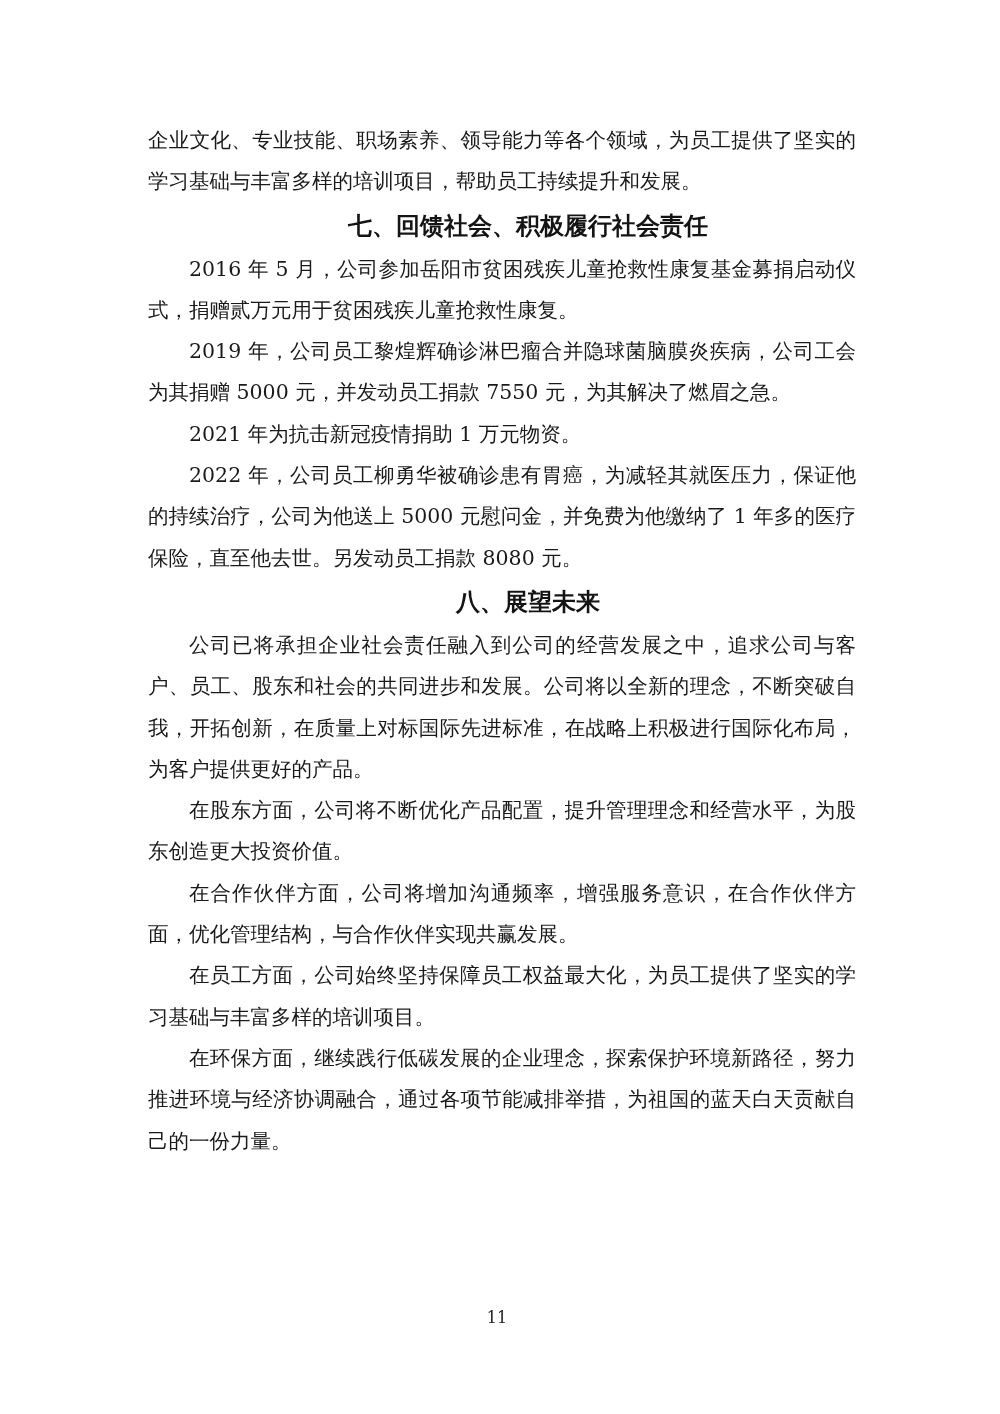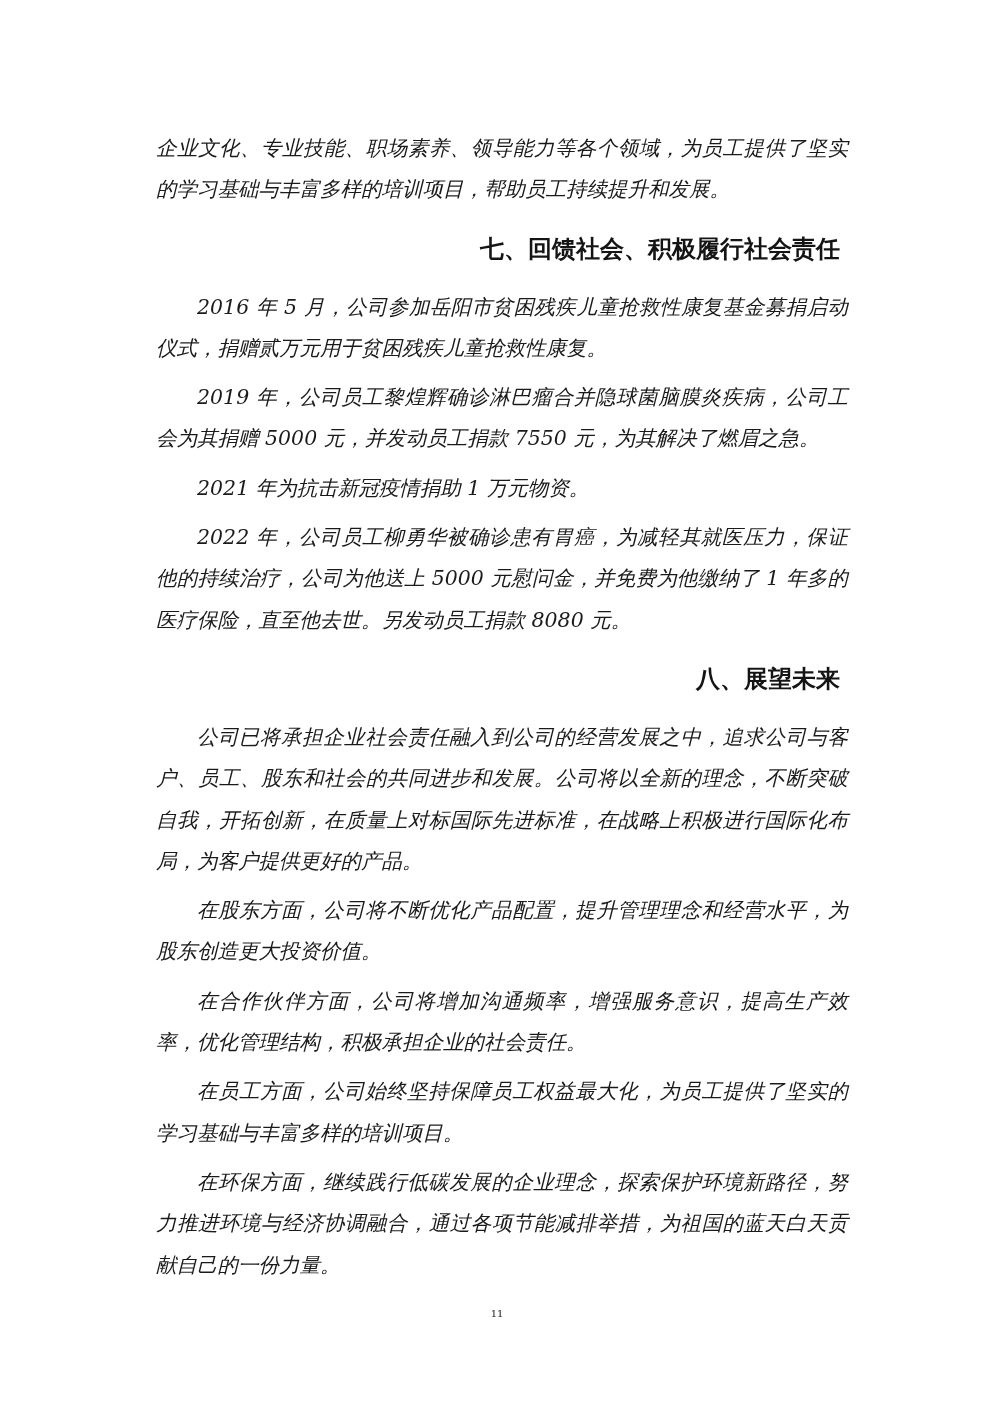--- a/index.html
+++ b/index.html
@@ -20,46 +20,45 @@
     position: absolute;
     left: 148px;
     top: 120px;
     width: 708px;
     font-size: 20.5px;
     line-height: 41.3px;
     text-align: justify;
     text-justify: inter-character;
   }
   .content p {
-    margin: 8px;
+    margin: 0;
     padding: 0;
     text-indent: 2em;
-    font-style: italic;
   }
   .content p.no-indent {
     text-indent: 0;
   }
   .content h2 {
-    margin: 16px;
+    margin: 1px;
     padding: 0 0 0 52px;
     font-family: "DejaVu Sans", "Liberation Sans", sans-serif;
     font-weight: bold;
     font-size: 24px;
     line-height: 44px;
-    text-align: right;
+    text-align: center;
     text-indent: 0;
     color: #141414;
   }
   .page-number {
     position: absolute;
     left: 0;
     right: 6px;
     top: 1308px;
     text-align: center;
-    font-size: 10px;
+    font-size: 16px;
     color: #1a1a1a;
     font-family: "DejaVu Serif", "Liberation Serif", serif;
   }
 </style>
 </head>
 <body>
 
 <div class="page">
   <div class="content">
 
@@ -69,20 +68,20 @@
 
     <p>2016 年 5 月，公司参加岳阳市贫困残疾儿童抢救性康复基金募捐启动仪式，捐赠贰万元用于贫困残疾儿童抢救性康复。</p>
     <p>2019 年，公司员工黎煌辉确诊淋巴瘤合并隐球菌脑膜炎疾病，公司工会为其捐赠 5000 元，并发动员工捐款 7550 元，为其解决了燃眉之急。</p>
     <p>2021 年为抗击新冠疫情捐助 1 万元物资。</p>
     <p>2022 年，公司员工柳勇华被确诊患有胃癌，为减轻其就医压力，保证他的持续治疗，公司为他送上 5000 元慰问金，并免费为他缴纳了 1 年多的医疗保险，直至他去世。另发动员工捐款 8080 元。</p>
 
     <h2>八、展望未来</h2>
 
     <p>公司已将承担企业社会责任融入到公司的经营发展之中，追求公司与客户、员工、股东和社会的共同进步和发展。公司将以全新的理念，不断突破自我，开拓创新，在质量上对标国际先进标准，在战略上积极进行国际化布局，为客户提供更好的产品。</p>
     <p>在股东方面，公司将不断优化产品配置，提升管理理念和经营水平，为股东创造更大投资价值。</p>
-    <p>在合作伙伴方面，公司将增加沟通频率，增强服务意识，提高生产效率，优化管理结构，积极承担企业的社会责任。</p>
+    <p>在合作伙伴方面，公司将增加沟通频率，增强服务意识，在合作伙伴方面，优化管理结构，与合作伙伴实现共赢发展。</p>
     <p>在员工方面，公司始终坚持保障员工权益最大化，为员工提供了坚实的学习基础与丰富多样的培训项目。</p>
     <p>在环保方面，继续践行低碳发展的企业理念，探索保护环境新路径，努力推进环境与经济协调融合，通过各项节能减排举措，为祖国的蓝天白天贡献自己的一份力量。</p>
 
   </div>
 
   <div class="page-number">11</div>
 </div>
 
 </body></html>

